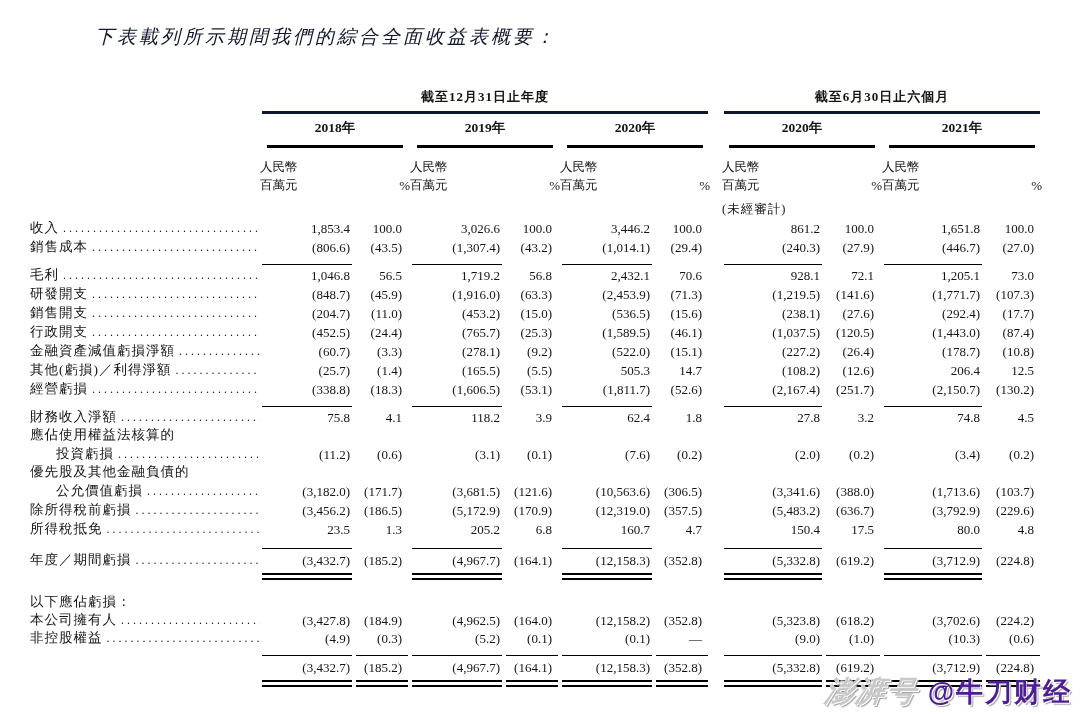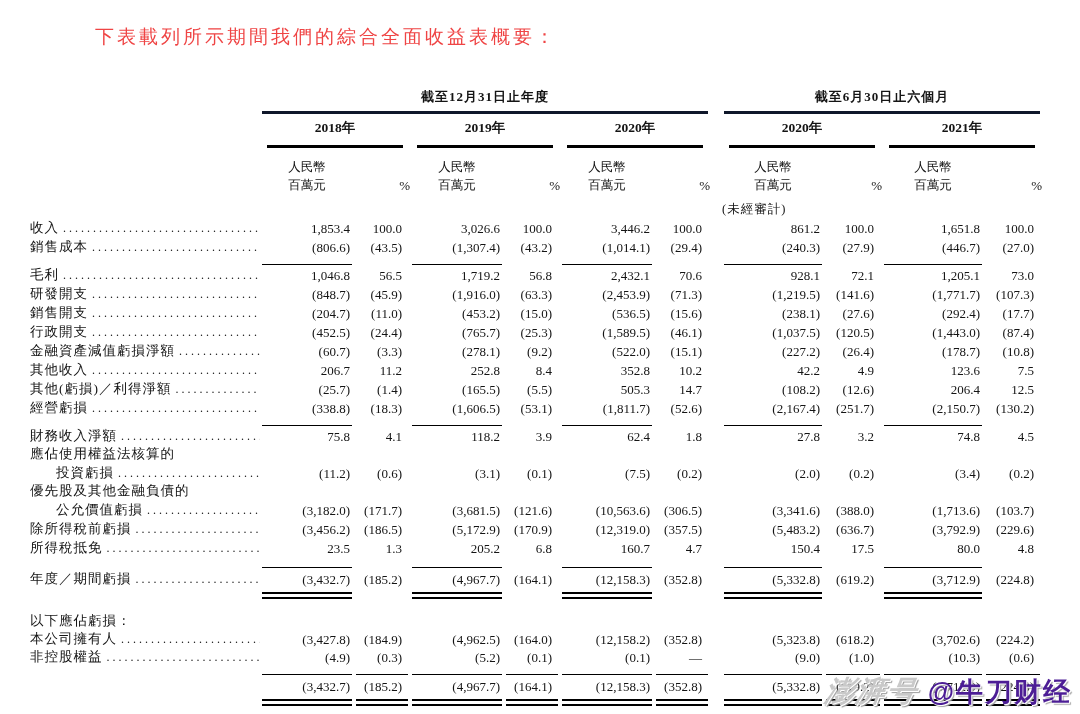--- a/index.html
+++ b/index.html
@@ -3,21 +3,21 @@
 <meta charset="utf-8">
 <style>
   html,body { margin:0; padding:0; background:#ffffff; }
   .page {
     position:relative; width:1080px; height:714px; overflow:hidden;
     background:#ffffff; color:#141414;
     font-family:"Liberation Serif","DejaVu Serif",serif;
   }
   .doc-title {
     margin:24px 0 8px 95px; font-size:19px; letter-spacing:3px;
-    color:#ef4444; white-space:nowrap;
+    color:#0f172a; white-space:nowrap;font-style:italic;
   }
   table.fin {
     border-collapse:collapse; table-layout:fixed;
     margin:34px 0 0 30px; width:1012px;
   }
   table.fin th, table.fin td {
     padding:0; font-weight:normal; vertical-align:bottom;
     overflow:hidden; white-space:nowrap;
   }
   
@@ -32,21 +32,21 @@
   tr.grp-row th div.grpline {
     border-bottom:3px solid #0f172a; padding-bottom:5px; margin:0 2px;
     text-align:center; font-weight:bold; font-size:13px; letter-spacing:1px;
   }
   tr.yr-row { height:34px; }
   tr.yr-row th div.yrline {
     border-bottom:3px solid #000; padding-bottom:8px; margin:0 7px;
     text-align:center; font-weight:bold; font-size:13.5px;
   }
   tr.unit-row { height:46px; }
-  th.unit-amt { text-align:center; padding-left:12px; font-weight:bold; font-size:12.5px; line-height:1.45; }
+  th.unit-amt { text-align:left; padding-left:12px; font-weight:bold; font-size:12.5px; line-height:1.45; }
   th.unit-amt span { display:block; }
   th.unit-pct { text-align:right; padding-right:10px; font-weight:bold; font-size:13px; }
   tr.unaudited-row { height:24px; }
   th.unaudited { text-align:left; padding-left:8px; font-weight:bold; font-size:12.5px; letter-spacing:1px; }
 
   tbody tr.data-row  { height:19px; }
   tbody tr.cont-row  { height:18px; }
   tbody tr.section-row { height:20px; }
   td.lbl { font-size:13.5px; }
   td.lbl .lblwrap { display:flex; align-items:center; overflow:hidden; }
@@ -321,39 +321,20 @@
           <td class="val pct">(15.1)</td>
           <td></td>
           <td class="val amt">(227.2)</td>
           <td class="val pct">(26.4)</td>
           <td class="val amt">(178.7)</td>
           <td class="val pct">(10.8)</td>
         </tr>
         <tr class="data-row">
           <td class="lbl">
             <div class="lblwrap">
-              <span class="lbltext">其他收入</span>
-              <span class="dots"></span>
-            </div>
-          </td>
-          <td class="val amt">206.7</td>
-          <td class="val pct">11.2</td>
-          <td class="val amt">252.8</td>
-          <td class="val pct">8.4</td>
-          <td class="val amt">352.8</td>
-          <td class="val pct">10.2</td>
-          <td></td>
-          <td class="val amt">42.2</td>
-          <td class="val pct">4.9</td>
-          <td class="val amt">123.6</td>
-          <td class="val pct">7.5</td>
-        </tr>
-        <tr class="data-row">
-          <td class="lbl">
-            <div class="lblwrap">
               <span class="lbltext">其他(虧損)／利得淨額</span>
               <span class="dots"></span>
             </div>
           </td>
           <td class="val amt">(25.7)</td>
           <td class="val pct">(1.4)</td>
           <td class="val amt">(165.5)</td>
           <td class="val pct">(5.5)</td>
           <td class="val amt">505.3</td>
           <td class="val pct">14.7</td>
@@ -447,21 +428,21 @@
           <td class="lbl indent">
             <div class="lblwrap">
               <span class="lbltext">投資虧損</span>
               <span class="dots"></span>
             </div>
           </td>
           <td class="val amt">(11.2)</td>
           <td class="val pct">(0.6)</td>
           <td class="val amt">(3.1)</td>
           <td class="val pct">(0.1)</td>
-          <td class="val amt">(7.5)</td>
+          <td class="val amt">(7.6)</td>
           <td class="val pct">(0.2)</td>
           <td></td>
           <td class="val amt">(2.0)</td>
           <td class="val pct">(0.2)</td>
           <td class="val amt">(3.4)</td>
           <td class="val pct">(0.2)</td>
         </tr>
         <tr class="cont-row">
           <td class="lbl">
             <div class="lblwrap">

